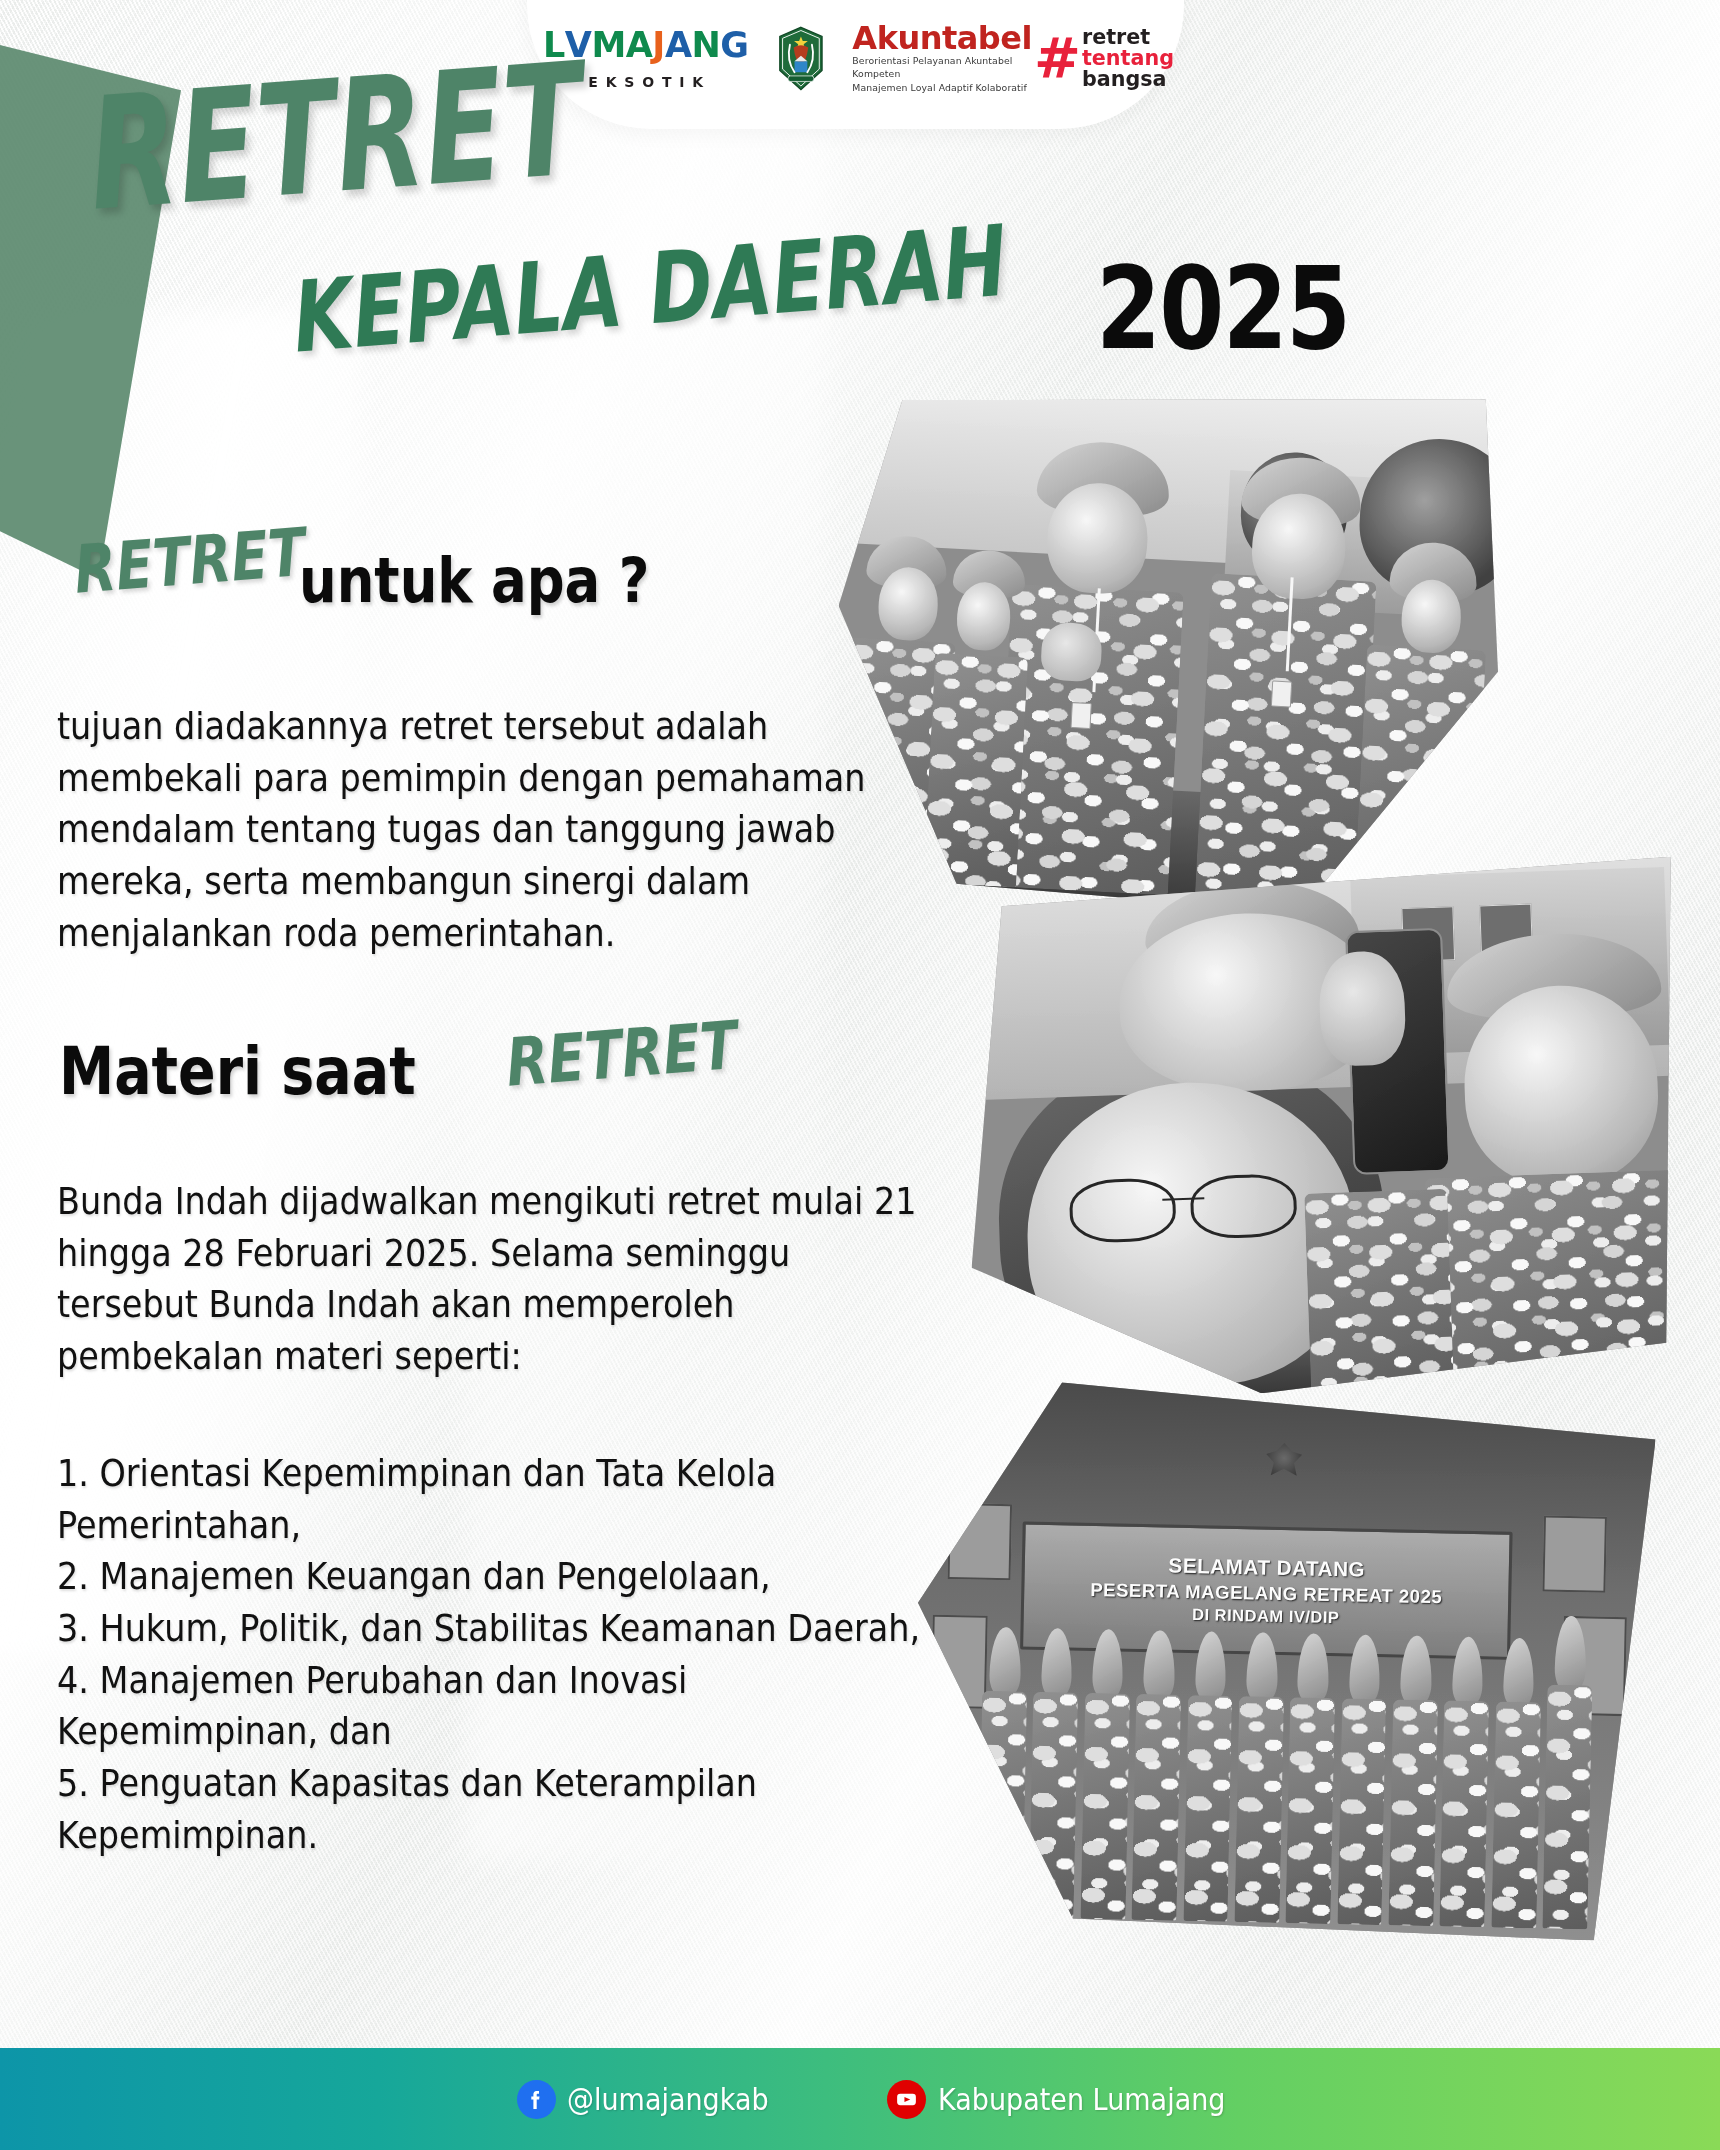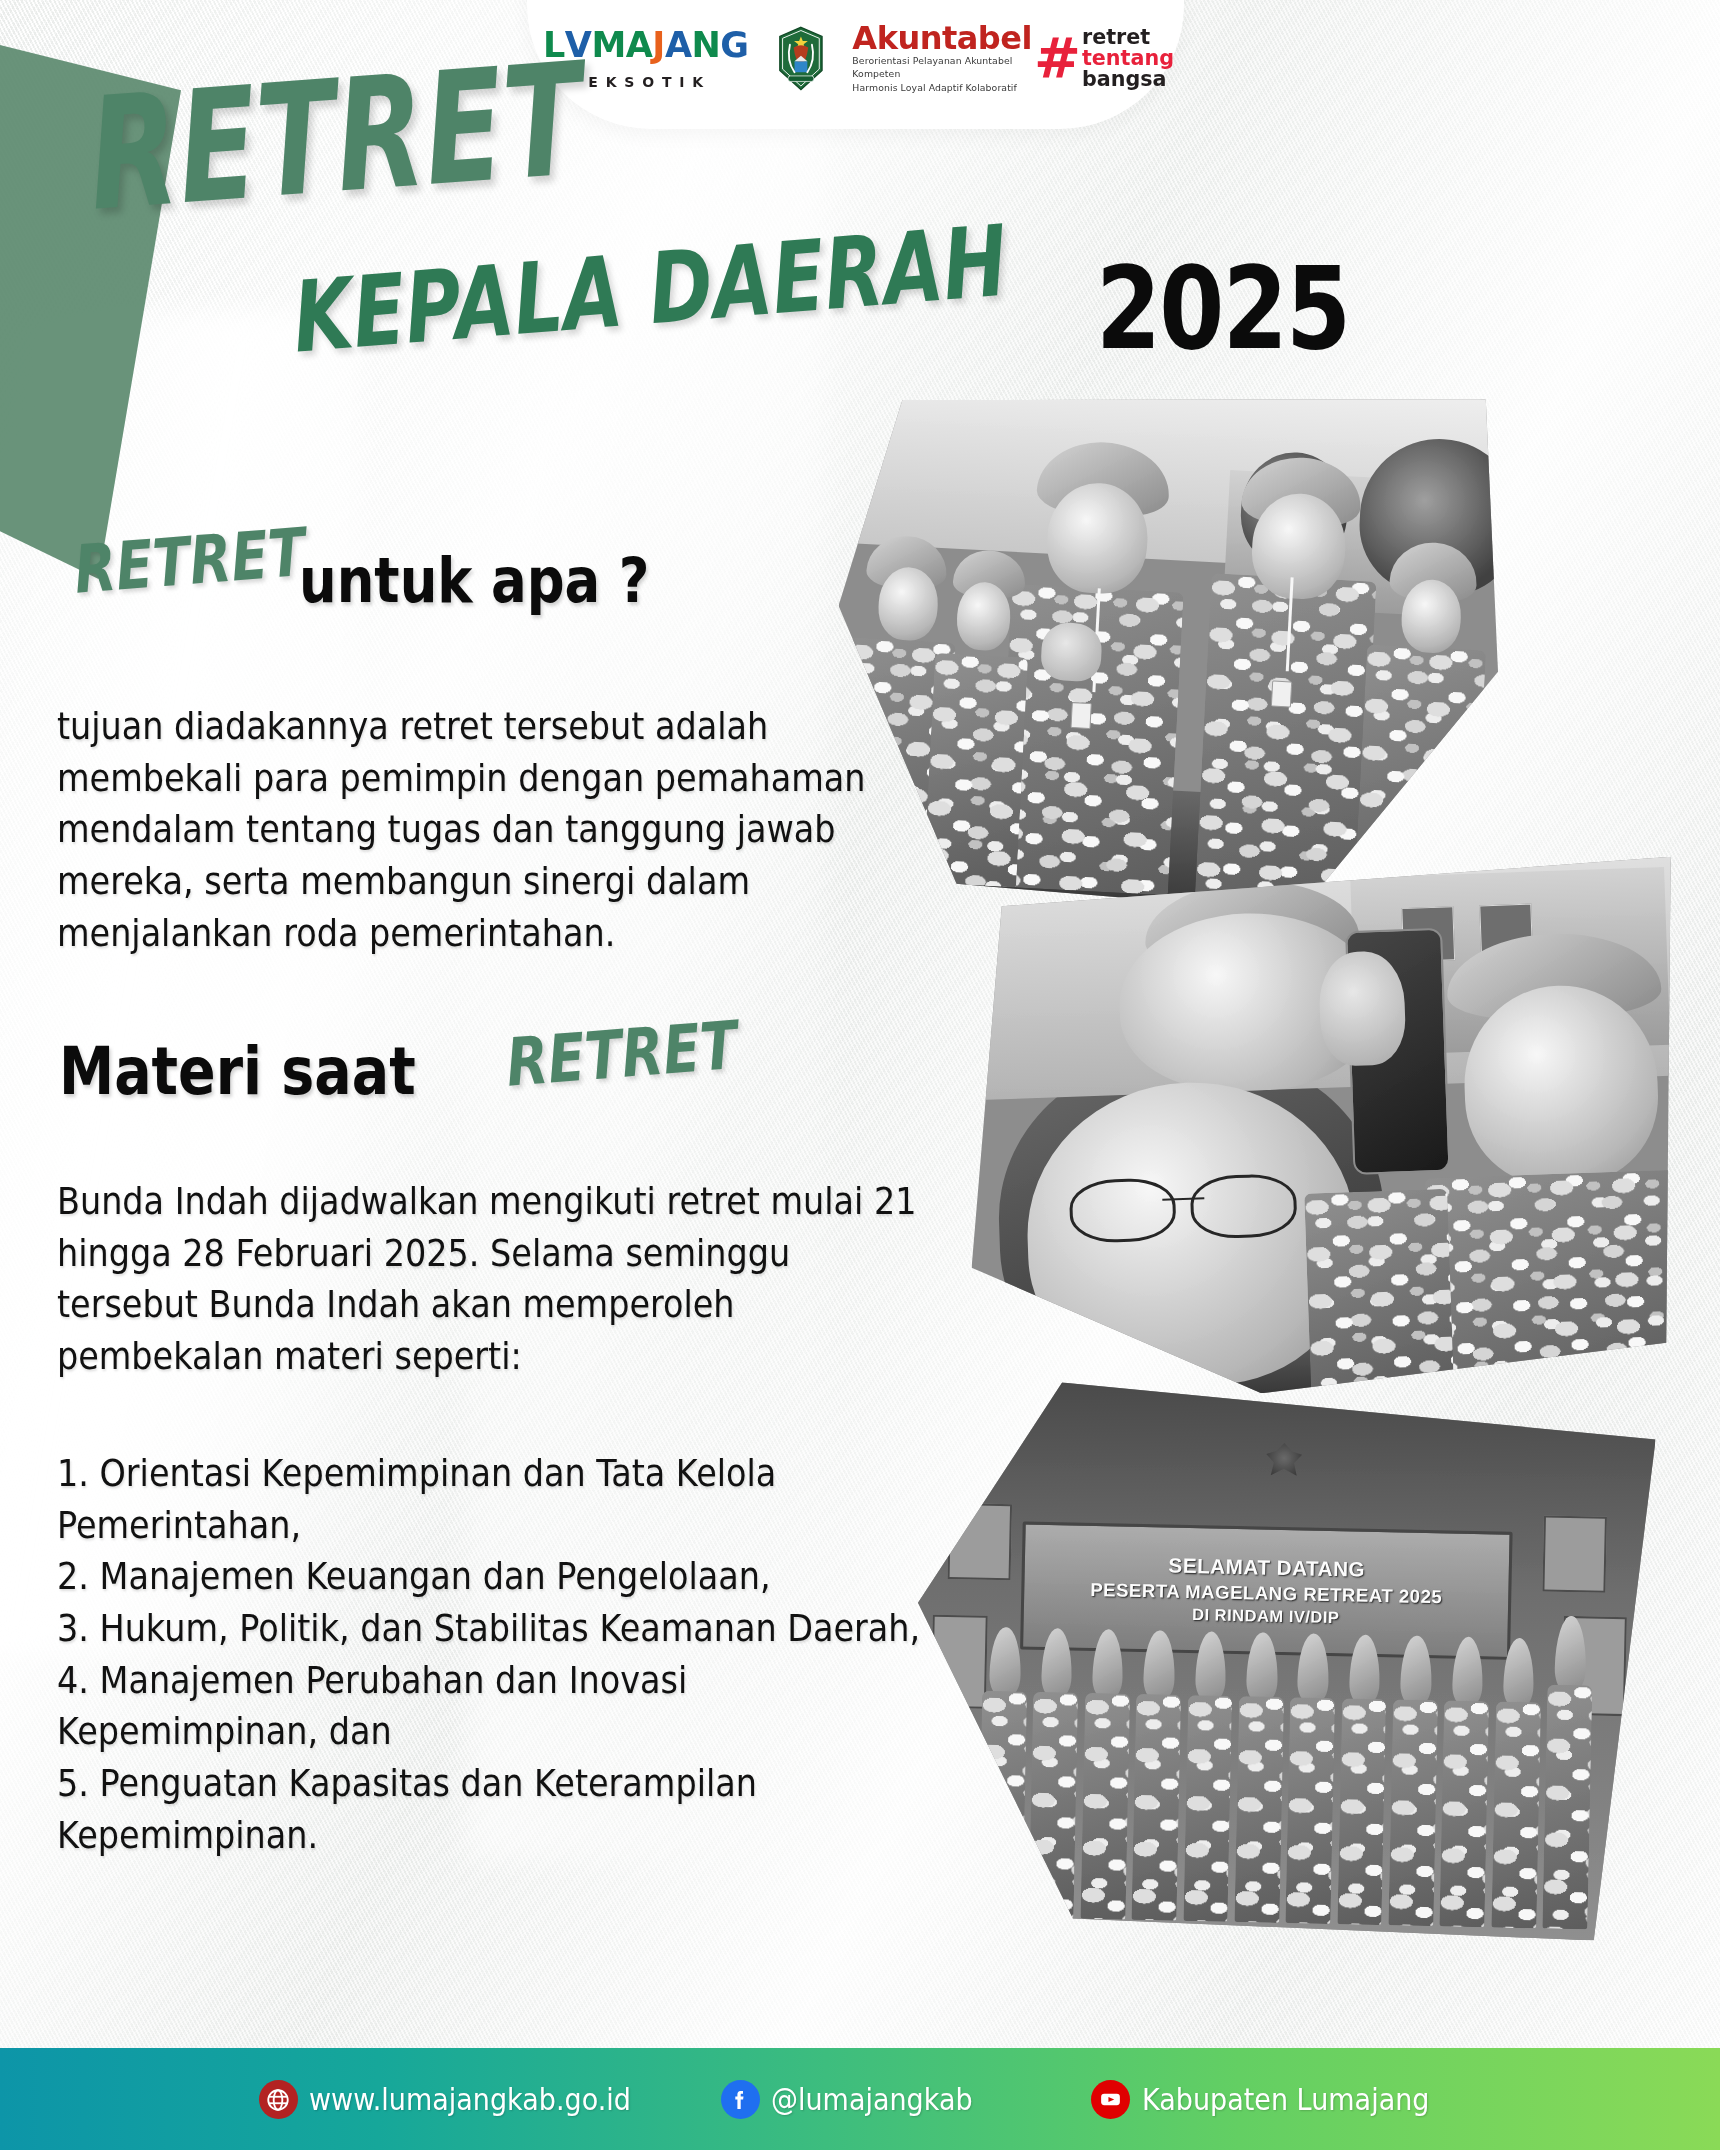--- a/index.html
+++ b/index.html
@@ -304,21 +304,21 @@
       <path d="M36 76 l14 -12 l14 12z" fill="#e9e9e9"></path>
       <path d="M26 40 q-8 34 10 60" fill="none" stroke="#ffffff" stroke-width="4" stroke-linecap="round"></path>
       <path d="M74 40 q8 34 -10 60" fill="none" stroke="#ffffff" stroke-width="4" stroke-linecap="round"></path>
       <rect x="22" y="108" width="56" height="12" rx="5" fill="#145c31" stroke="#ffffff" stroke-width="1.5"></rect>
     </svg>
 
     <div class="berakhlak">
       <div class="bk-left">
         <div class="bk-main">Akuntabel</div>
         <div class="bk-sub">Berorientasi Pelayanan Akuntabel Kompeten</div>
-        <div class="bk-sub">Harmonis Loyal Adaptif Kolaboratif</div>
+        <div class="bk-sub">Manajemen Loyal Adaptif Kolaboratif</div>
       </div>
       <div class="bk-right">
         <div class="bk-hash">#</div>
         <div class="bk-stack">
           <span class="l1">retret</span>
           <span class="l2">tentang</span>
           <span class="l3">bangsa</span>
         </div>
       </div>
     </div>
@@ -479,31 +479,20 @@
         <div class="soldier" style="left:86%;height:56%;">
             <div class="cap sv-head"></div>
             <div class="camo sv-body"></div>
           </div>
       </div>
     </div>
   </div>
 
   <div class="footer">
 
-    <div class="f-item">
-      <span class="f-ico ic-web">
-        <svg width="26" height="26" viewBox="0 0 24 24" fill="none" stroke="#ffffff" stroke-width="1.7">
-          <circle cx="12" cy="12" r="9"></circle>
-            <ellipse cx="12" cy="12" rx="4" ry="9"></ellipse>
-          <line x1="3" y1="9" x2="21" y2="9"></line>
-            <line x1="3" y1="15" x2="21" y2="15"></line>
-        </svg>
-      </span>
-      <span class="f-text">www.lumajangkab.go.id</span>
-    </div>
 
     <span class="gap-lg"></span>
 
     <div class="f-item">
       <span class="f-ico ic-fb">
         <svg width="24" height="24" viewBox="0 0 24 24" fill="#ffffff">
           <path d="M15 3h-2.6C10.5 3 9.4 4.3 9.4 6.3V8.4H7.3v3h2.1V21h3.3v-9.6h2.4l.4-3h-2.8V6.7c0-.6.2-1 .9-1H15z"></path>
         </svg>
       </span>
       <span class="f-text">@lumajangkab</span>

